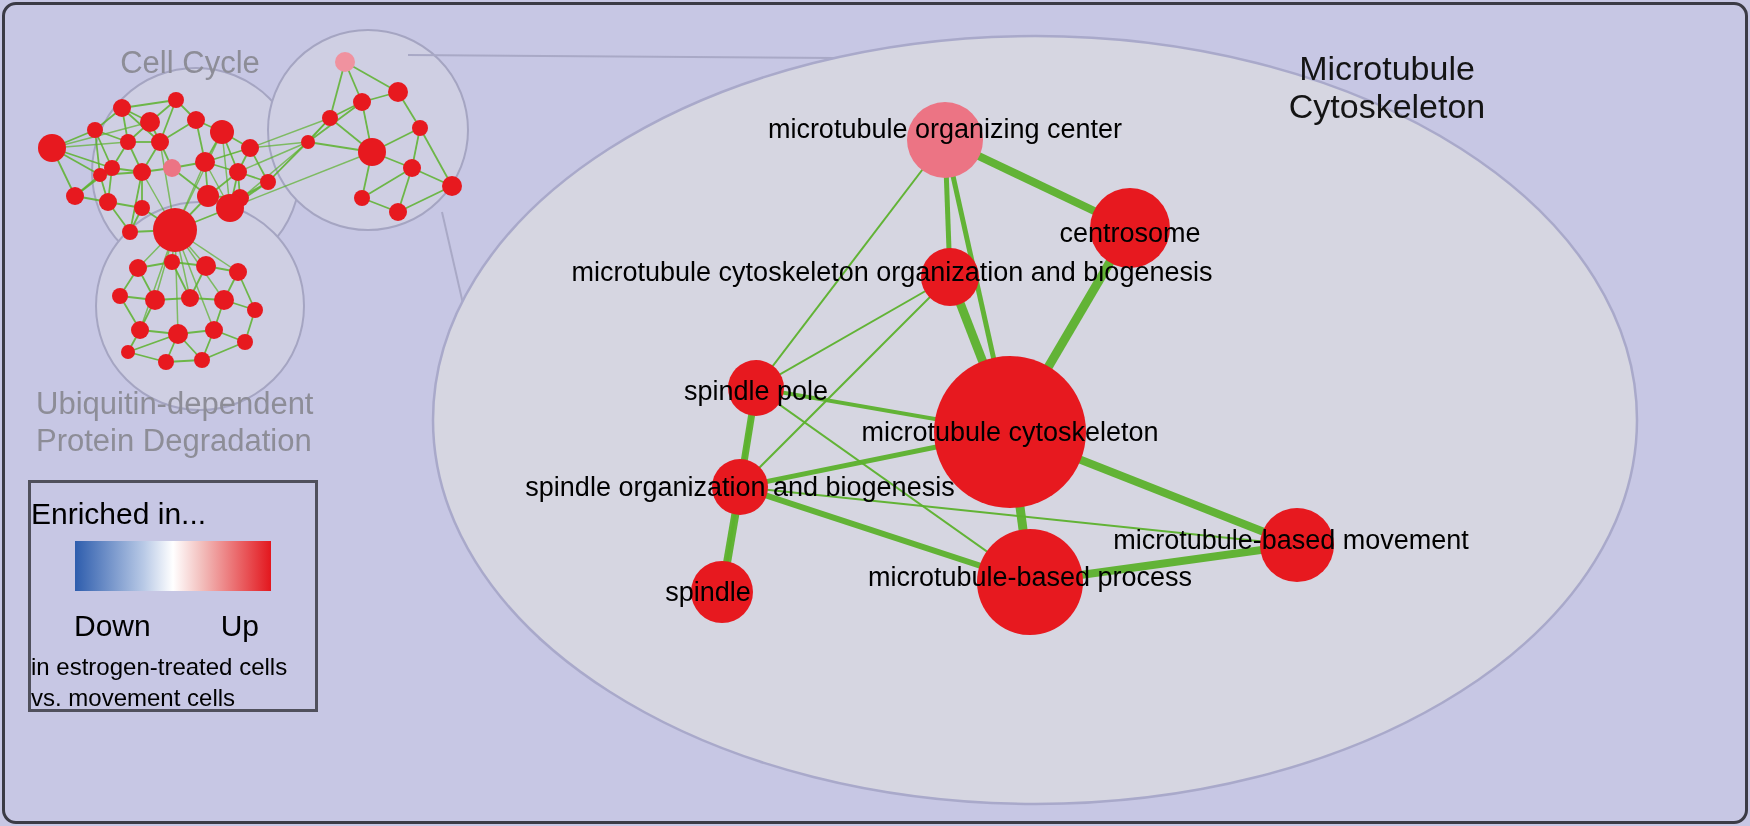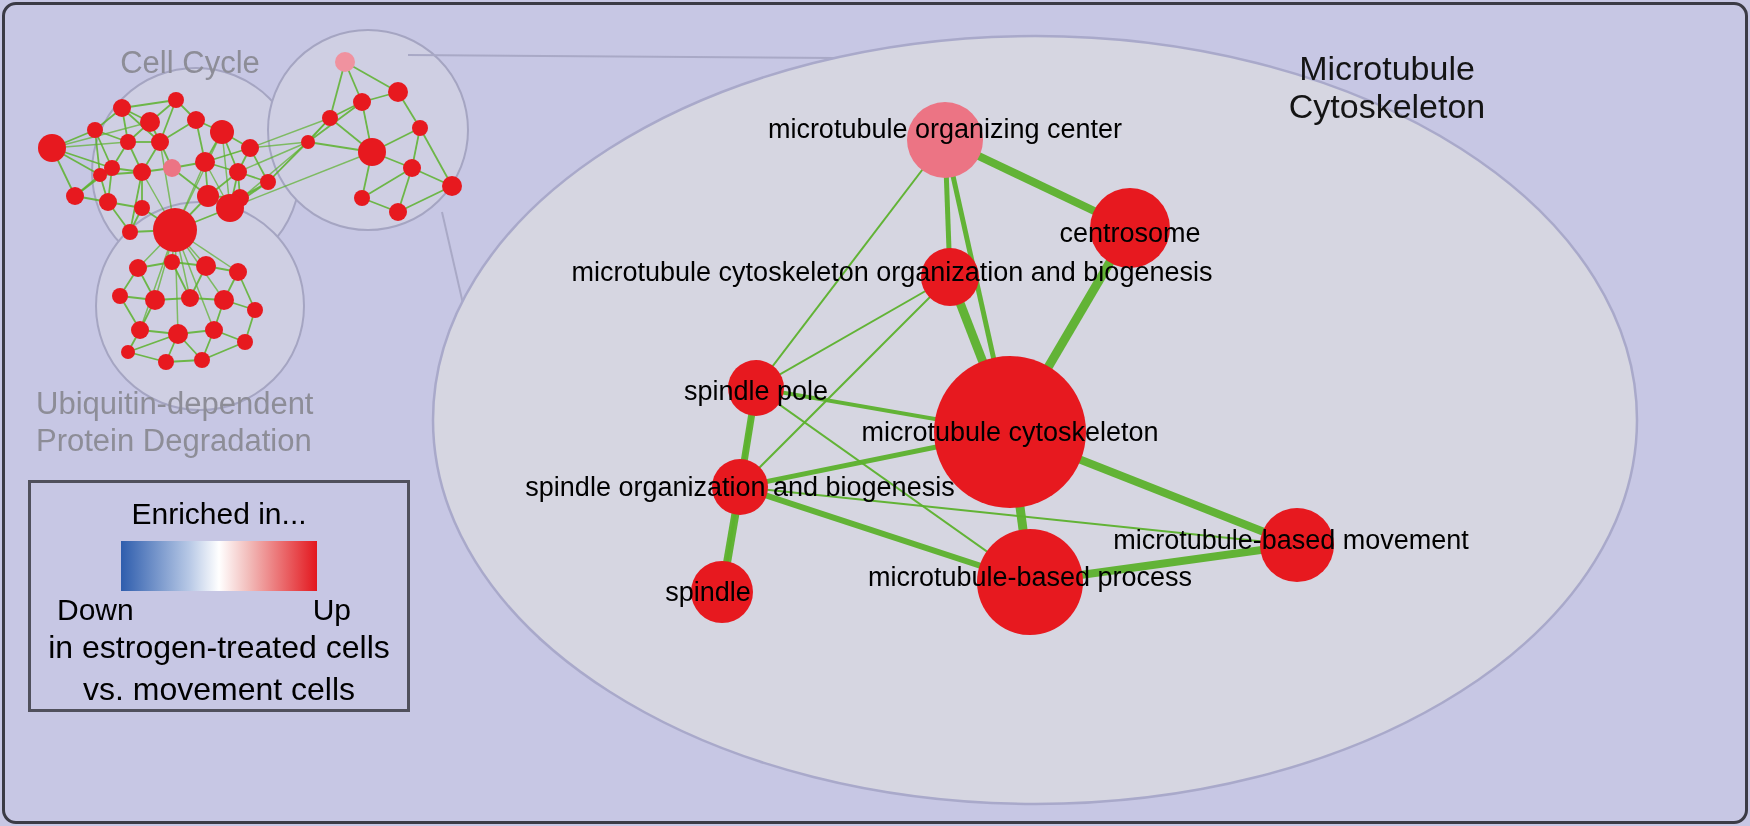--- a/index.html
+++ b/index.html
@@ -11,27 +11,27 @@
   #net{position:absolute;left:0;top:0;}
   svg{font-family:"Liberation Sans",sans-serif;}
   .cluster-label{font-size:31px;fill:#8d8d97;}
   .main-title{font-size:34px;fill:#141414;}
   .node-label{font-size:27px;fill:#000;}
   .page-border{
     position:absolute;inset:2px;border:3px solid #3b3b45;border-radius:14px;
     pointer-events:none;
   }
   .legend{
-    position:absolute;left:28px;top:480px;width:382px;height:232px;
-    border:3px solid #50505c;box-sizing:border-box;text-align:center;color:#000;
+    position:absolute;left:28px;top:480px;width:290px;height:232px;
+    border:3px solid #50505c;box-sizing:border-box;color:#000;
   }
   .legend-title{font-size:30px;margin-top:14px;}
   .gradient-bar{width:196px;height:50px;margin:10px auto 2px;}
-  .du-row{display:flex;justify-content:space-between;padding:0 56px 0 26px;font-size:30px;margin-top:2px;}
-  .caption{font-size:32px;line-height:1.3;}
+  .du-row{display:flex;justify-content:space-between;padding:0 56px 0 43px;font-size:30px;margin-top:18px;}
+  .caption{font-size:24px;line-height:1.3;margin-top:8px;}
 </style>
 </head>
 <body style="background: rgb(199, 199, 228);">
 
 <svg id="net" width="1750" height="826" viewBox="0 0 1750 826">
   <g id="g-clusters">
       <circle cx="196" cy="172" r="104" fill="#cfcfe3" stroke="#a5a5c2" stroke-width="2"></circle>
       <circle cx="368" cy="130" r="100" fill="#cfcfe3" stroke="#a5a5c2" stroke-width="2"></circle>
       <circle cx="200" cy="306" r="104" fill="#cfcfe3" stroke="#a5a5c2" stroke-width="2"></circle>
     </g>

